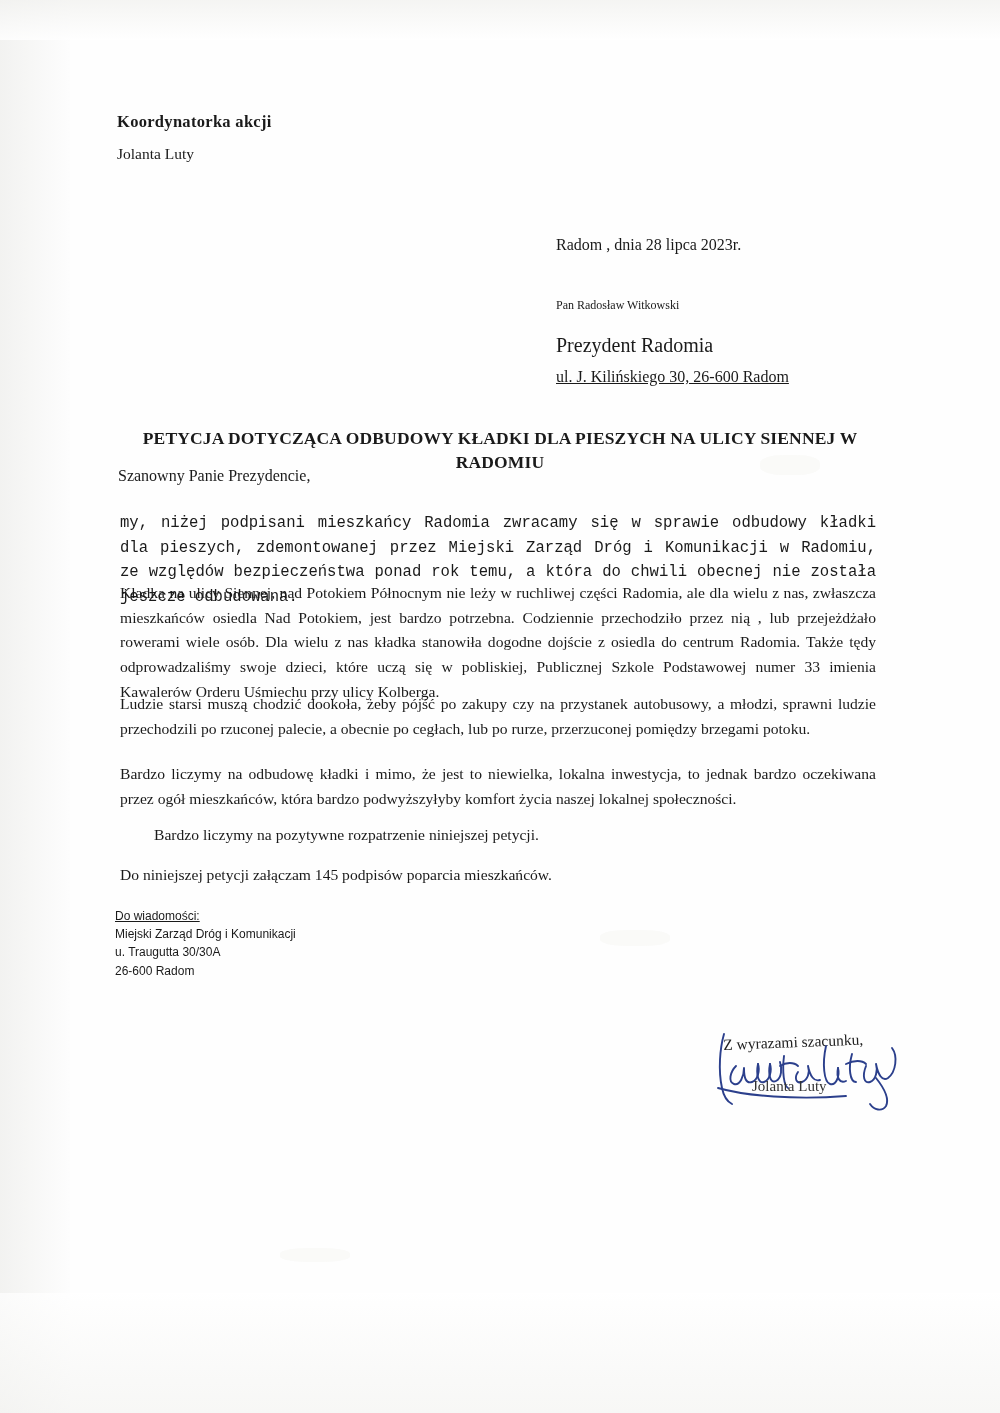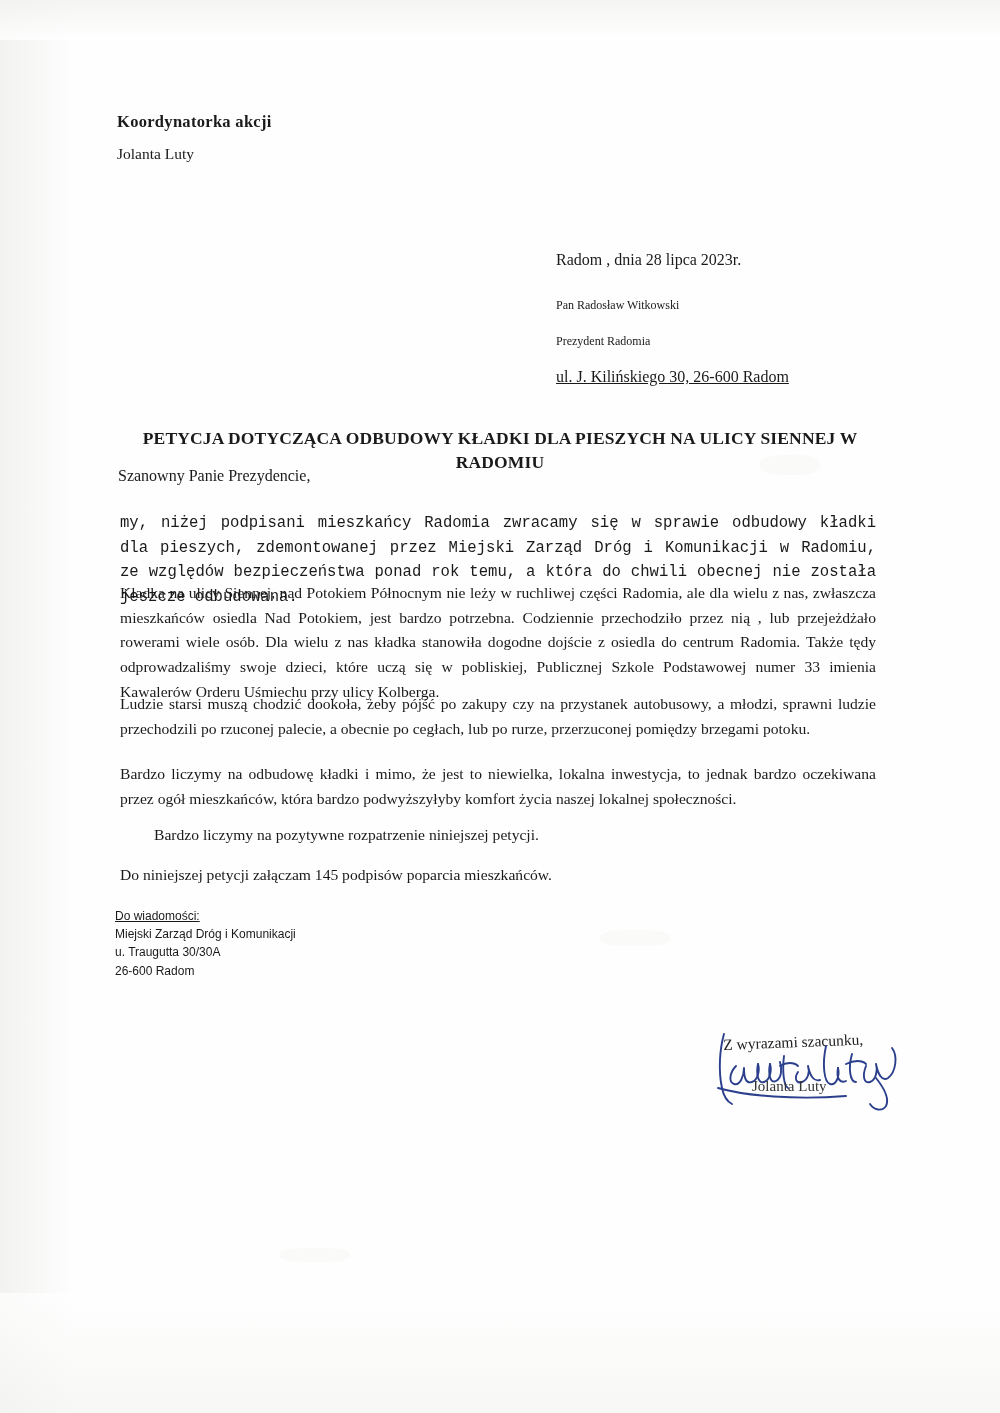--- a/index.html
+++ b/index.html
@@ -79,34 +79,33 @@
     white-space: nowrap;
   }
 
   
   .place-date {
     position: absolute;
     left: 556px;
     top: 236px;
     font-size: 16px;
     white-space: nowrap;
-    margin-top: 15px;
   }
   .addr-line1 {
     position: absolute;
     left: 556px;
     top: 298px;
     font-size: 12px;
     white-space: nowrap;
   }
   .addr-line2 {
     position: absolute;
     left: 556px;
     top: 334px;
-    font-size: 12px;
+    font-size: 20px;
     white-space: nowrap;
   }
   .addr-line3 {
     position: absolute;
     left: 556px;
     top: 368px;
     font-size: 16px;
     white-space: nowrap;
     text-decoration: underline;
   }

